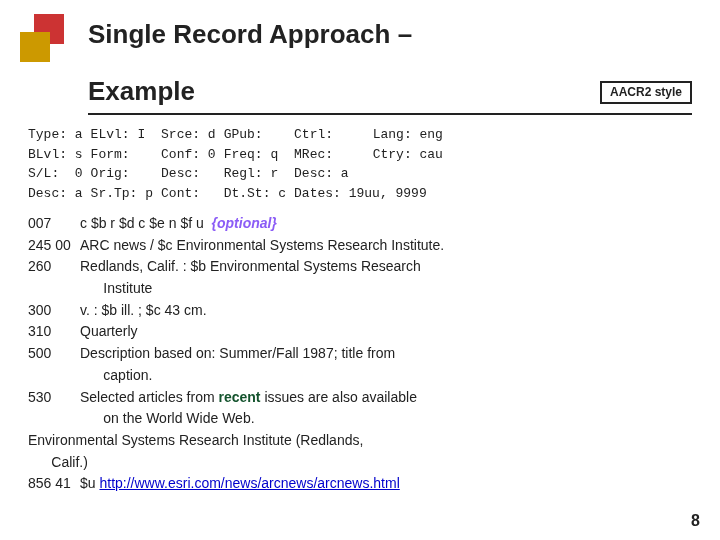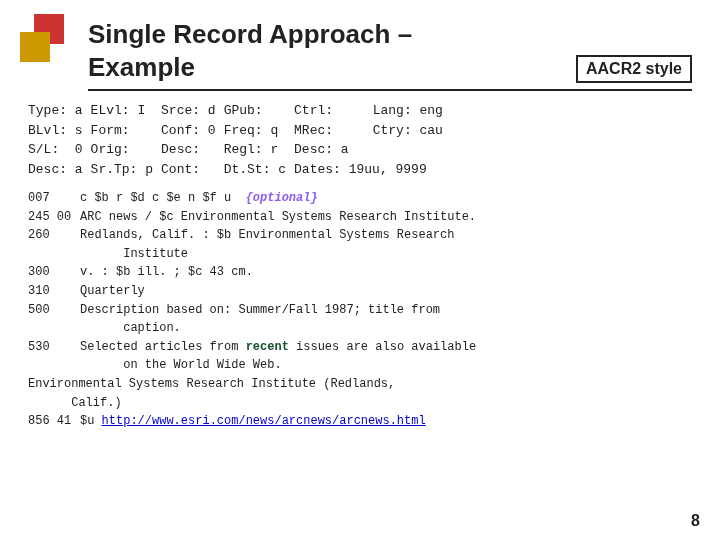--- a/index.html
+++ b/index.html
@@ -57,21 +57,21 @@
     }
 
     .title-text {
       flex: 1;
     }
 
     .aacr2-badge {
       display: inline-block;
       border: 2px solid #222;
       padding: 2px 8px;
-      font-size: 16px;
+      font-size: 12px;
       font-weight: bold;
       font-family: Arial, sans-serif;
       white-space: nowrap;
       margin-top: 4px;
       margin-left: 10px;
     }
 
     .divider {
       border: none;
       border-top: 2px solid #222;
@@ -90,22 +90,22 @@
       border-collapse: separate;
       border-spacing: 0;
     }
     .fixed-block td {
       padding: 0 8px 0 0;
       vertical-align: top;
       white-space: nowrap;
     }
 
     .marc-fields {
-      font-family: Liberation Mono, monospace;
-      font-size: 12px;
+      font-family: Liberation Sans, sans-serif;
+      font-size: 14px;
       color: #222;
       line-height: 1.55;
     }
 
     .marc-row {
       display: flex;
       margin-bottom: 0;
     }
 
     .marc-tag {
@@ -151,21 +151,21 @@
 
   <div class="deco-squares">
     <div class="sq1"></div>
     <div class="sq2"></div>
   </div>
 
   <div class="header-area">
     <div class="title">
       <div class="title-text">
         <div>Single Record Approach –</div>
-        <div style="display:flex; align-items:center; justify-content:space-between;">
+        <div style="display:flex; align-items:center; justify-content:space-between;margin-top:24px;">
           <span>Example</span>
           <span class="aacr2-badge">AACR2 style</span>
         </div>
       </div>
     </div>
     <hr class="divider">
   </div>
 
   <div class="fixed-block">
     <table>

